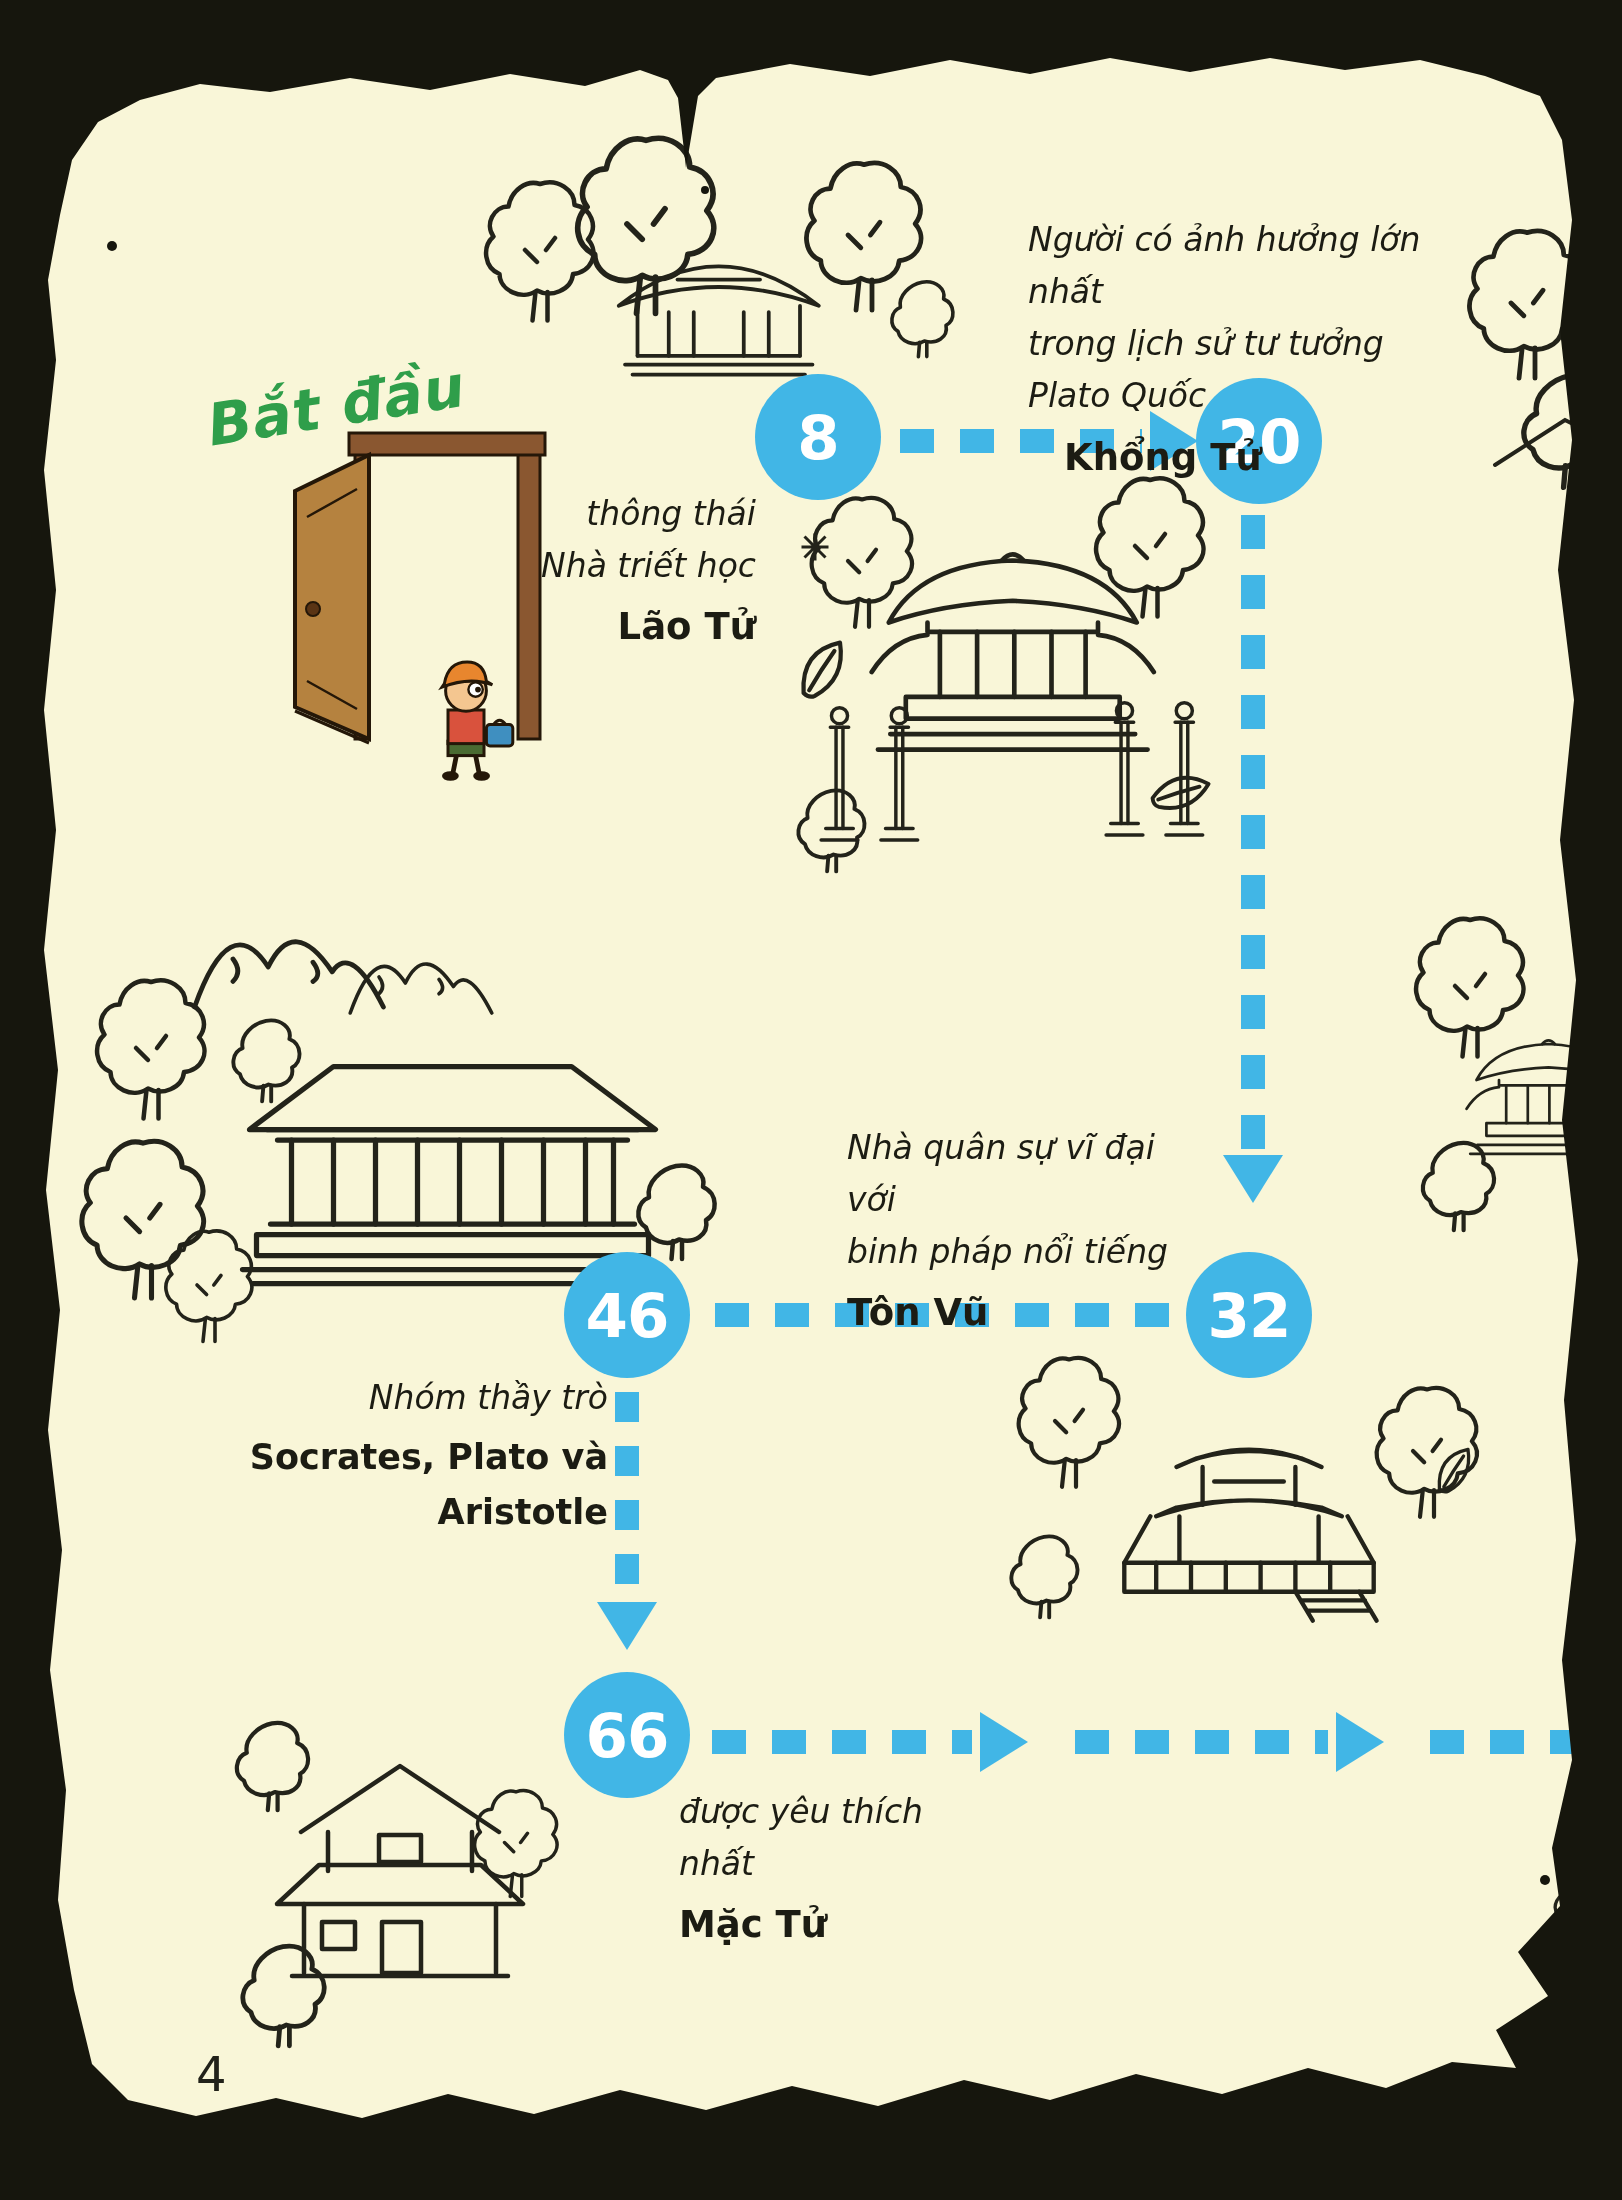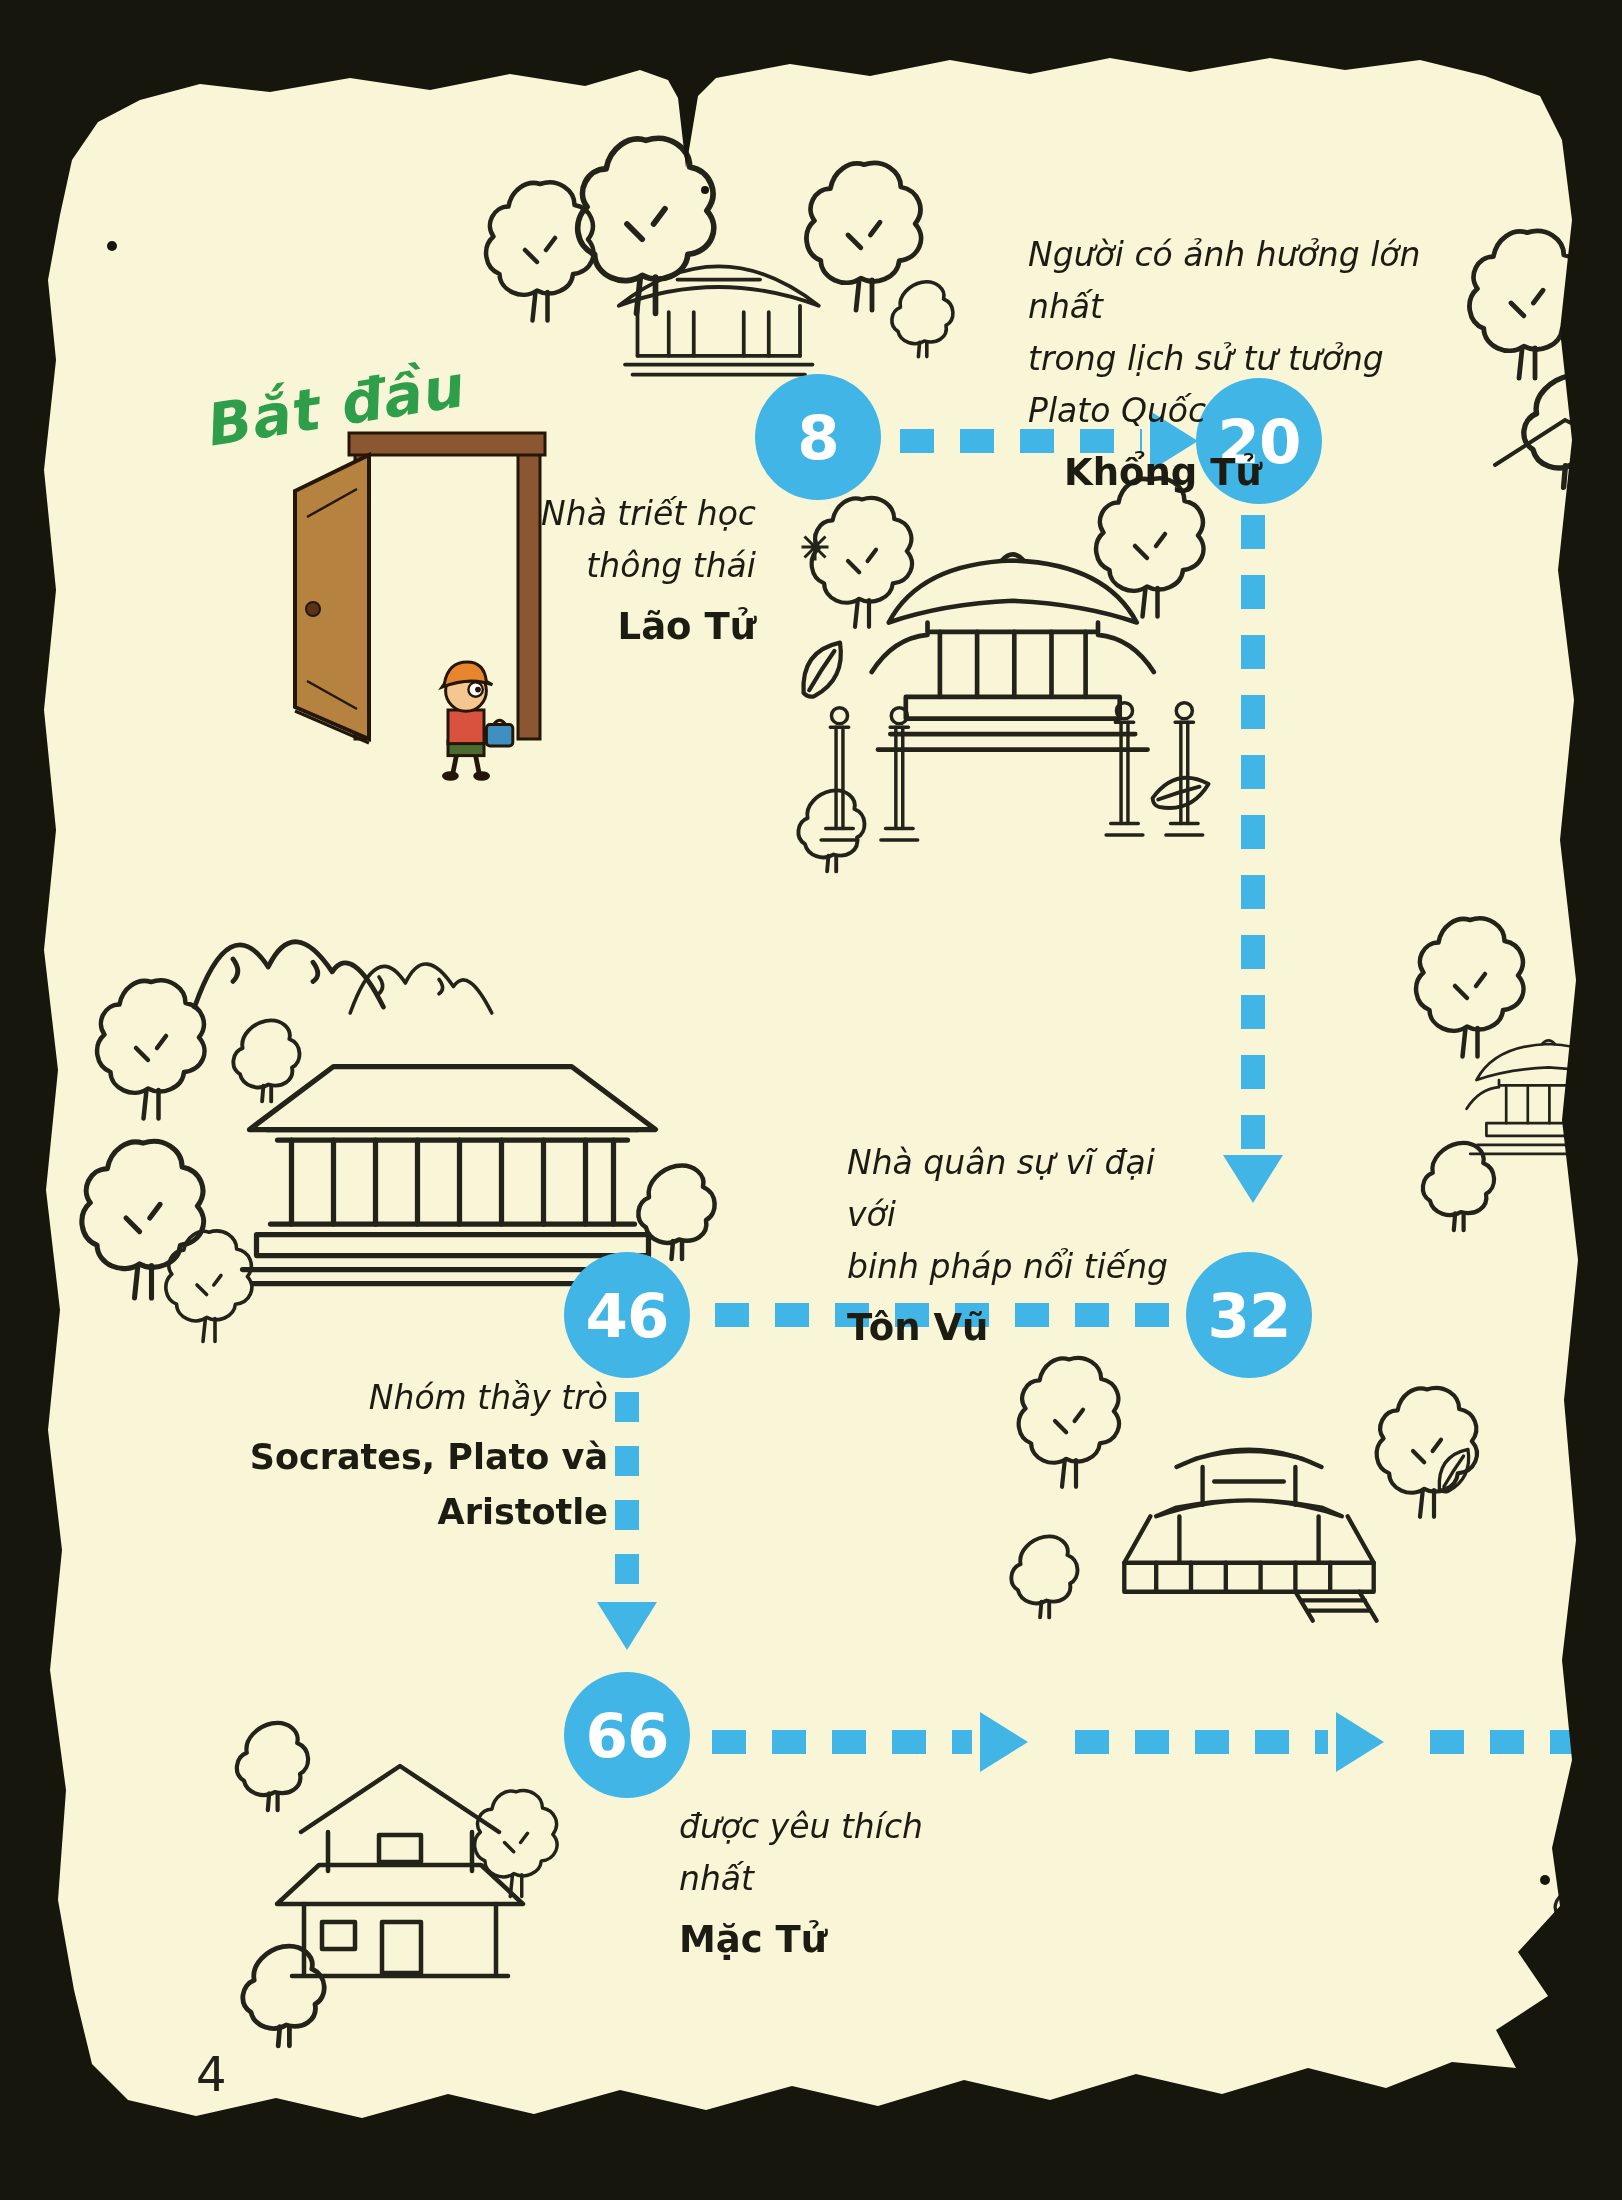--- a/index.html
+++ b/index.html
@@ -17,21 +17,21 @@
   .node{
     position:absolute;width:126px;height:126px;border-radius:50%;
     background:#41b6e6;color:#ffffff;
     display:flex;align-items:center;justify-content:center;
     font-size:61px;font-weight:bold;letter-spacing:-1px;
   }
   .tblock{position:absolute;line-height:1.58;}
   .desc-line{display:block;font-style:italic;font-size:33px;font-weight:normal;}
   .name-line{display:block;font-style:normal;font-weight:bold;font-size:37px;margin-top:6px;}
   .align-r{text-align:right;}
-  .align-l{text-align:left;margin-top:15px;}
+  .align-l{text-align:left;}
   .name-right{}
   .name-indent{margin-left:36px;}
   .start-label{
     position:absolute;left:208px;top:392px;
     color:#2f9e4a;font-size:58px;font-weight:bold;font-style:italic;
     transform:rotate(-9deg);transform-origin:left center;
     letter-spacing:1px;
   }
   .pagenum{position:absolute;left:196px;top:2046px;font-size:48px;color:#22221a;}
 </style>
@@ -247,22 +247,22 @@
   </div>
 
   <div class="tblock align-l" style="left:1028px;top:214px;width:420px">
     <span class="desc-line">Người có ảnh hưởng lớn nhất</span>
     <span class="desc-line">trong lịch sử tư tưởng</span>
     <span class="desc-line">Plato Quốc</span>
     <span class="name-line name-indent">Khổng Tử</span>
   </div>
 
   <div class="tblock align-r" style="left:436px;top:488px;width:320px">
+    <span class="desc-line">thông thái</span>
     <span class="desc-line">Nhà triết học</span>
-    <span class="desc-line">thông thái</span>
     <span class="name-line">Lão Tử</span>
   </div>
 
   <div class="tblock align-l" style="left:847px;top:1122px;width:340px">
     <span class="desc-line">Nhà quân sự vĩ đại với</span>
     <span class="desc-line">binh pháp nổi tiếng</span>
     <span class="name-line name-right">Tôn Vũ</span>
   </div>
 
   <div class="tblock align-r" style="left:128px;top:1372px;width:480px">

